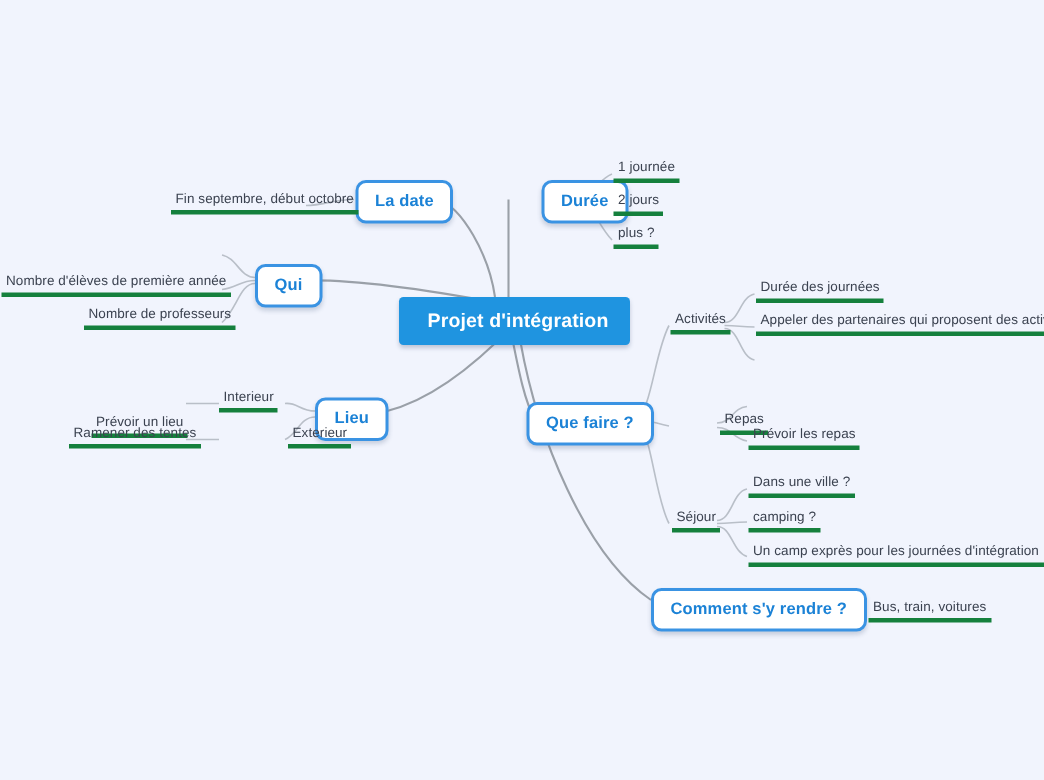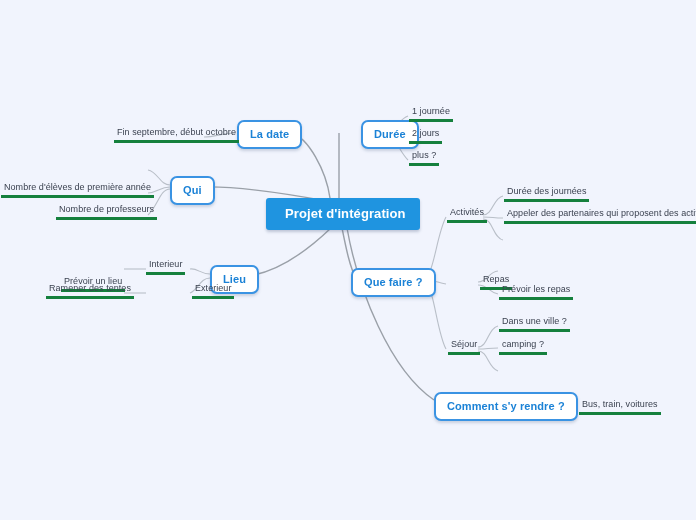--- a/index.html
+++ b/index.html
@@ -148,17 +148,18 @@
   <div class="node node-text underlined" style="left:447px; top:206px;">Activités</div>
   <div class="node node-text underlined" style="left:504px; top:185px;">Durée des journées</div>
   <div class="node node-text underlined" style="left:504px; top:207px;">Appeler des partenaires qui proposent des activités</div>
 
   <div class="node node-text underlined" style="left:448px; top:273px;margin-left:32px;">Repas</div>
   <div class="node node-text underlined" style="left:499px; top:283px;">Prévoir les repas</div>
 
   <div class="node node-text underlined" style="left:448px; top:338px;">Séjour</div>
   <div class="node node-text underlined" style="left:499px; top:315px;">Dans une ville ?</div>
   <div class="node node-text underlined" style="left:499px; top:338px;text-align:center;">camping ?</div>
+  <div class="node node-text underlined" style="left:499px; top:361px;">Un camp exprès pour les journées d'intégration</div>
 
   <div class="node node-branch" style="left:434px; top:392px;">Comment s'y rendre ?</div>
   <div class="node node-text underlined" style="left:579px; top:398px;">Bus, train, voitures</div>
 
 </div>
 
 </body></html>

